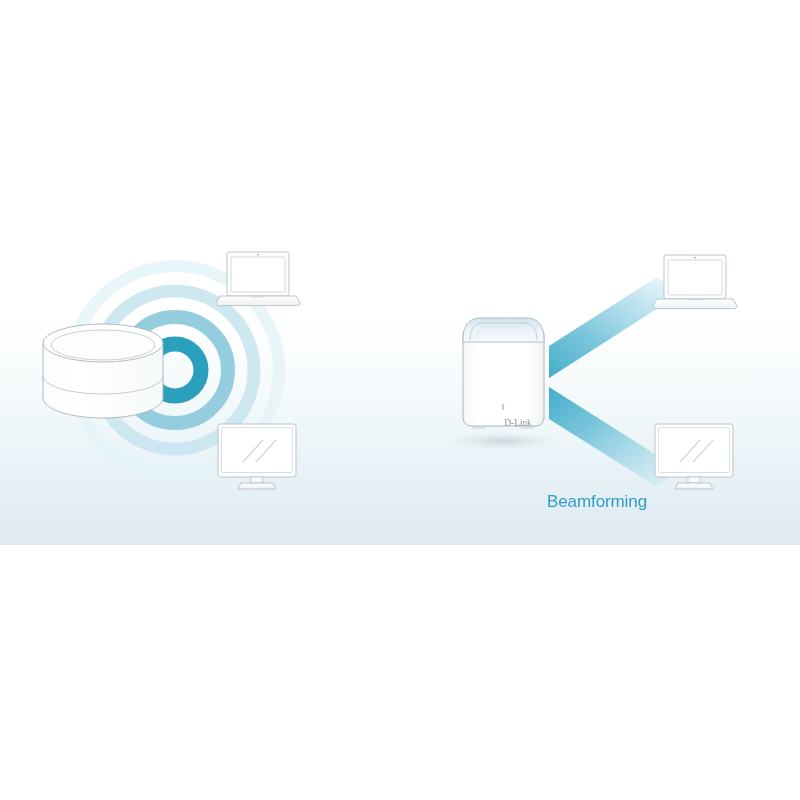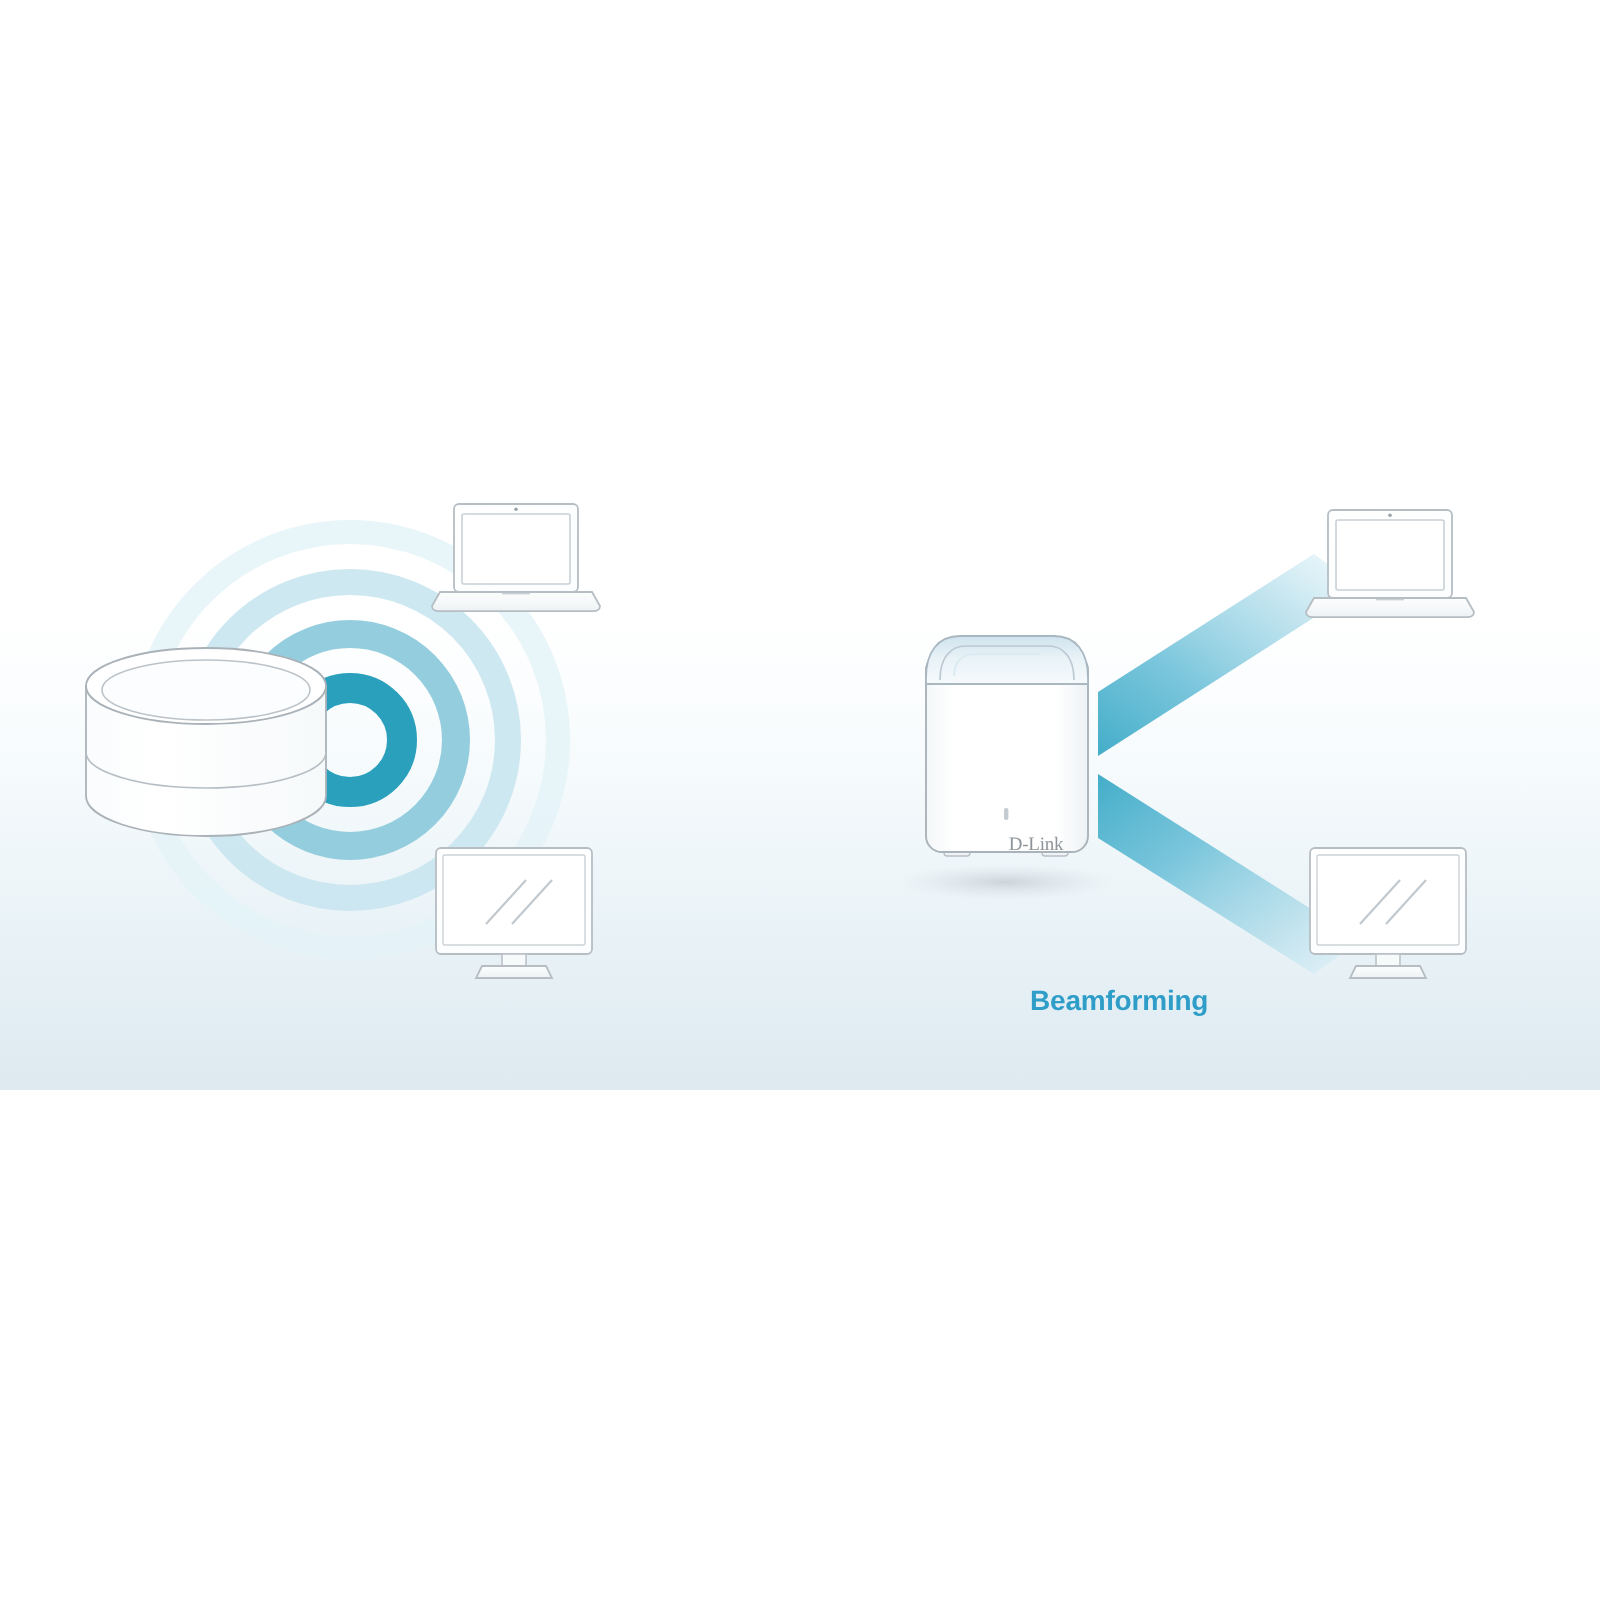--- a/index.html
+++ b/index.html
@@ -43,25 +43,25 @@
     position: absolute;
     left: 0;
     top: 0;
     width: 800px;
     height: 545px;
     display: block;
   }
 
   .caption {
     position: absolute;
-    left: 515px;
+    left: 547px;
     top: 492px;
     font-family: "Liberation Sans", sans-serif;
-    font-size: 14px;
-    font-weight: bold;
+    font-size: 17px;
+    font-weight: normal;
     letter-spacing: -0.1px;
     color: #2e9dc7;
     white-space: nowrap;
   }
 
   .dlink-logo {
     position: absolute;
     left: 488px;
     top: 370px;
     width: 60px;

